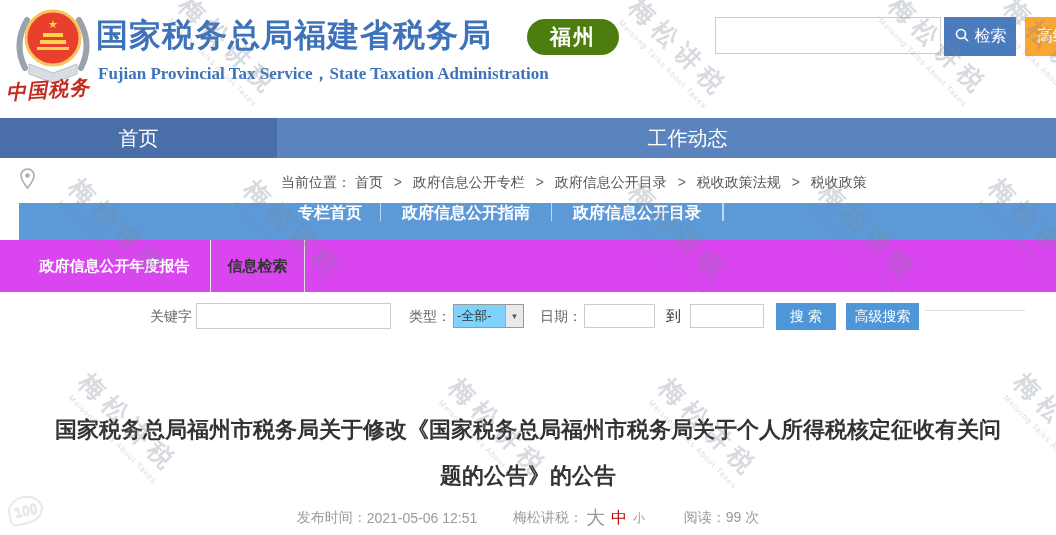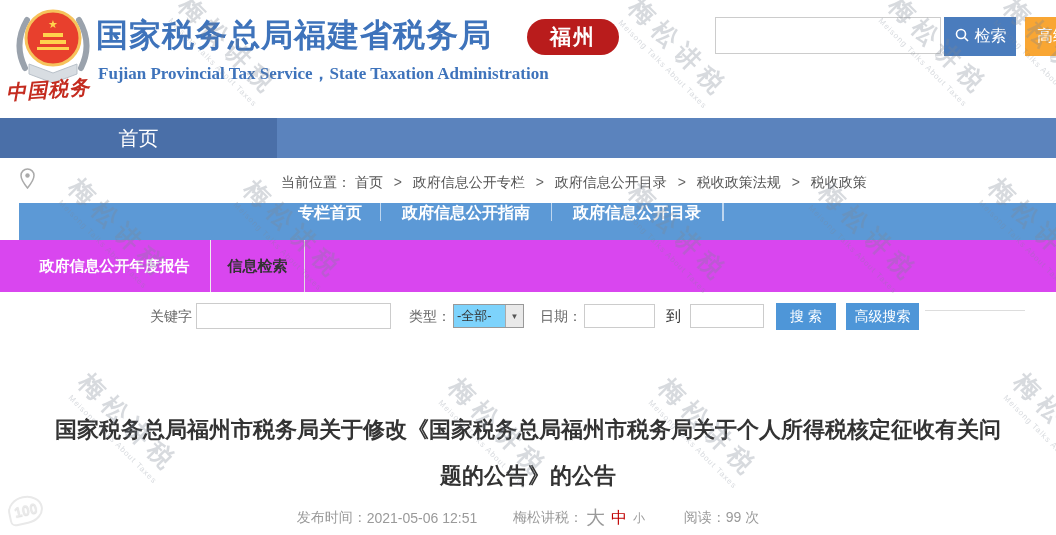--- a/index.html
+++ b/index.html
@@ -9,21 +9,21 @@
   }
   .abs{position:absolute}
 
   
   .emblem{left:10px;top:6px;width:86px;height:78px}
   .emblem-caption{left:6px;top:76px;width:100px;font-size:20px;font-weight:bold;font-style:italic;
     color:#c42b1f;transform:rotate(-4deg);letter-spacing:1px;font-family:"Liberation Serif",serif}
   .site-title{left:96px;top:14px;font-size:32px;font-weight:bold;color:#3e73bb;letter-spacing:1px}
   .site-subtitle{left:98px;top:62px;font-size:17px;font-weight:bold;color:#3e73bb;
     font-family:"Liberation Serif",serif}
-  .city-badge{left:527px;top:19px;width:92px;height:36px;border-radius:18px;background:#b91c1c;
+  .city-badge{left:527px;top:19px;width:92px;height:36px;border-radius:18px;background:#4d7c0f;
     color:#fff;font-size:21px;font-weight:bold;display:flex;align-items:center;justify-content:center;
     letter-spacing:2px;cursor:pointer}
   .hsearch-input{left:715px;top:17px;width:226px;height:37px;border:1px solid #ccc;background:#fff;
     box-sizing:border-box;font-size:15px;padding:0 8px;outline:none}
   .hsearch-btn{left:944px;top:17px;width:72px;height:39px;background:#4a7cbd;color:#fff;border:none;
     font-size:16px;display:flex;align-items:center;justify-content:center;gap:5px;cursor:pointer}
   .hsearch-adv{left:1025px;top:17px;width:88px;height:39px;background:#f9a633;color:#fff;border:none;
     font-size:16px;display:flex;align-items:center;justify-content:center;cursor:pointer}
 
   
@@ -123,20 +123,21 @@
       <circle cx="7" cy="7" r="4.5" fill="none" stroke="#fff" stroke-width="1.6"></circle>
       <line x1="10.5" y1="10.5" x2="14" y2="14" stroke="#fff" stroke-width="1.6"></line>
     </svg>
   </span>
   <span>检索</span>
 </button>
 <button class="abs hsearch-adv">高级检索</button>
 
 <div class="abs tabbar">
   <div class="tab tab1">首页</div>
+  <div class="tab tab3">工作动态</div>
 </div>
 
 <div class="abs pin">
   <svg width="15" height="21" viewBox="0 0 15 21">
     <path d="M7.5 1 C3.9 1 1 3.9 1 7.5 C1 12 7.5 20 7.5 20 C7.5 20 14 12 14 7.5 C14 3.9 11.1 1 7.5 1 Z" fill="none" stroke="#aaa" stroke-width="1.5"></path>
     <circle cx="7.5" cy="7.5" r="2.2" fill="#aaa"></circle>
   </svg>
 </div>
 <div class="abs crumbs">
   <span>当前位置：</span>

